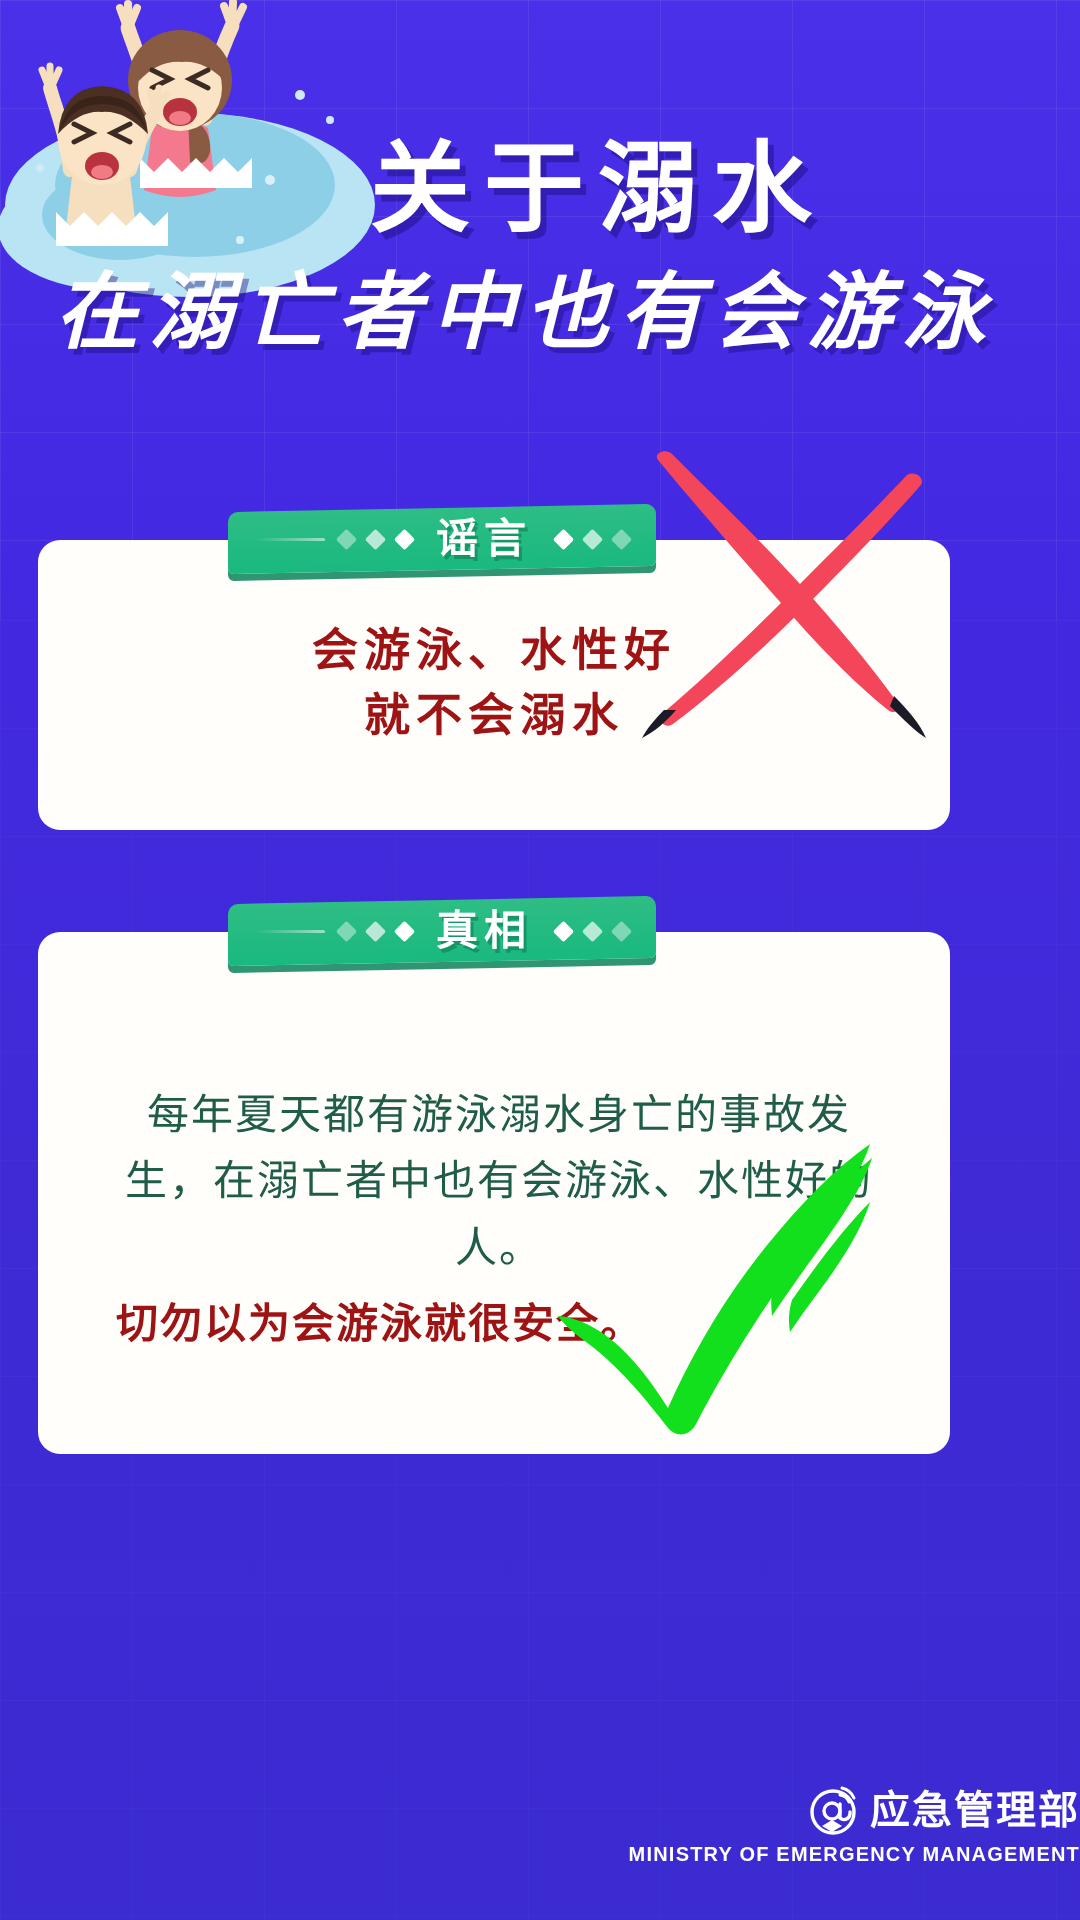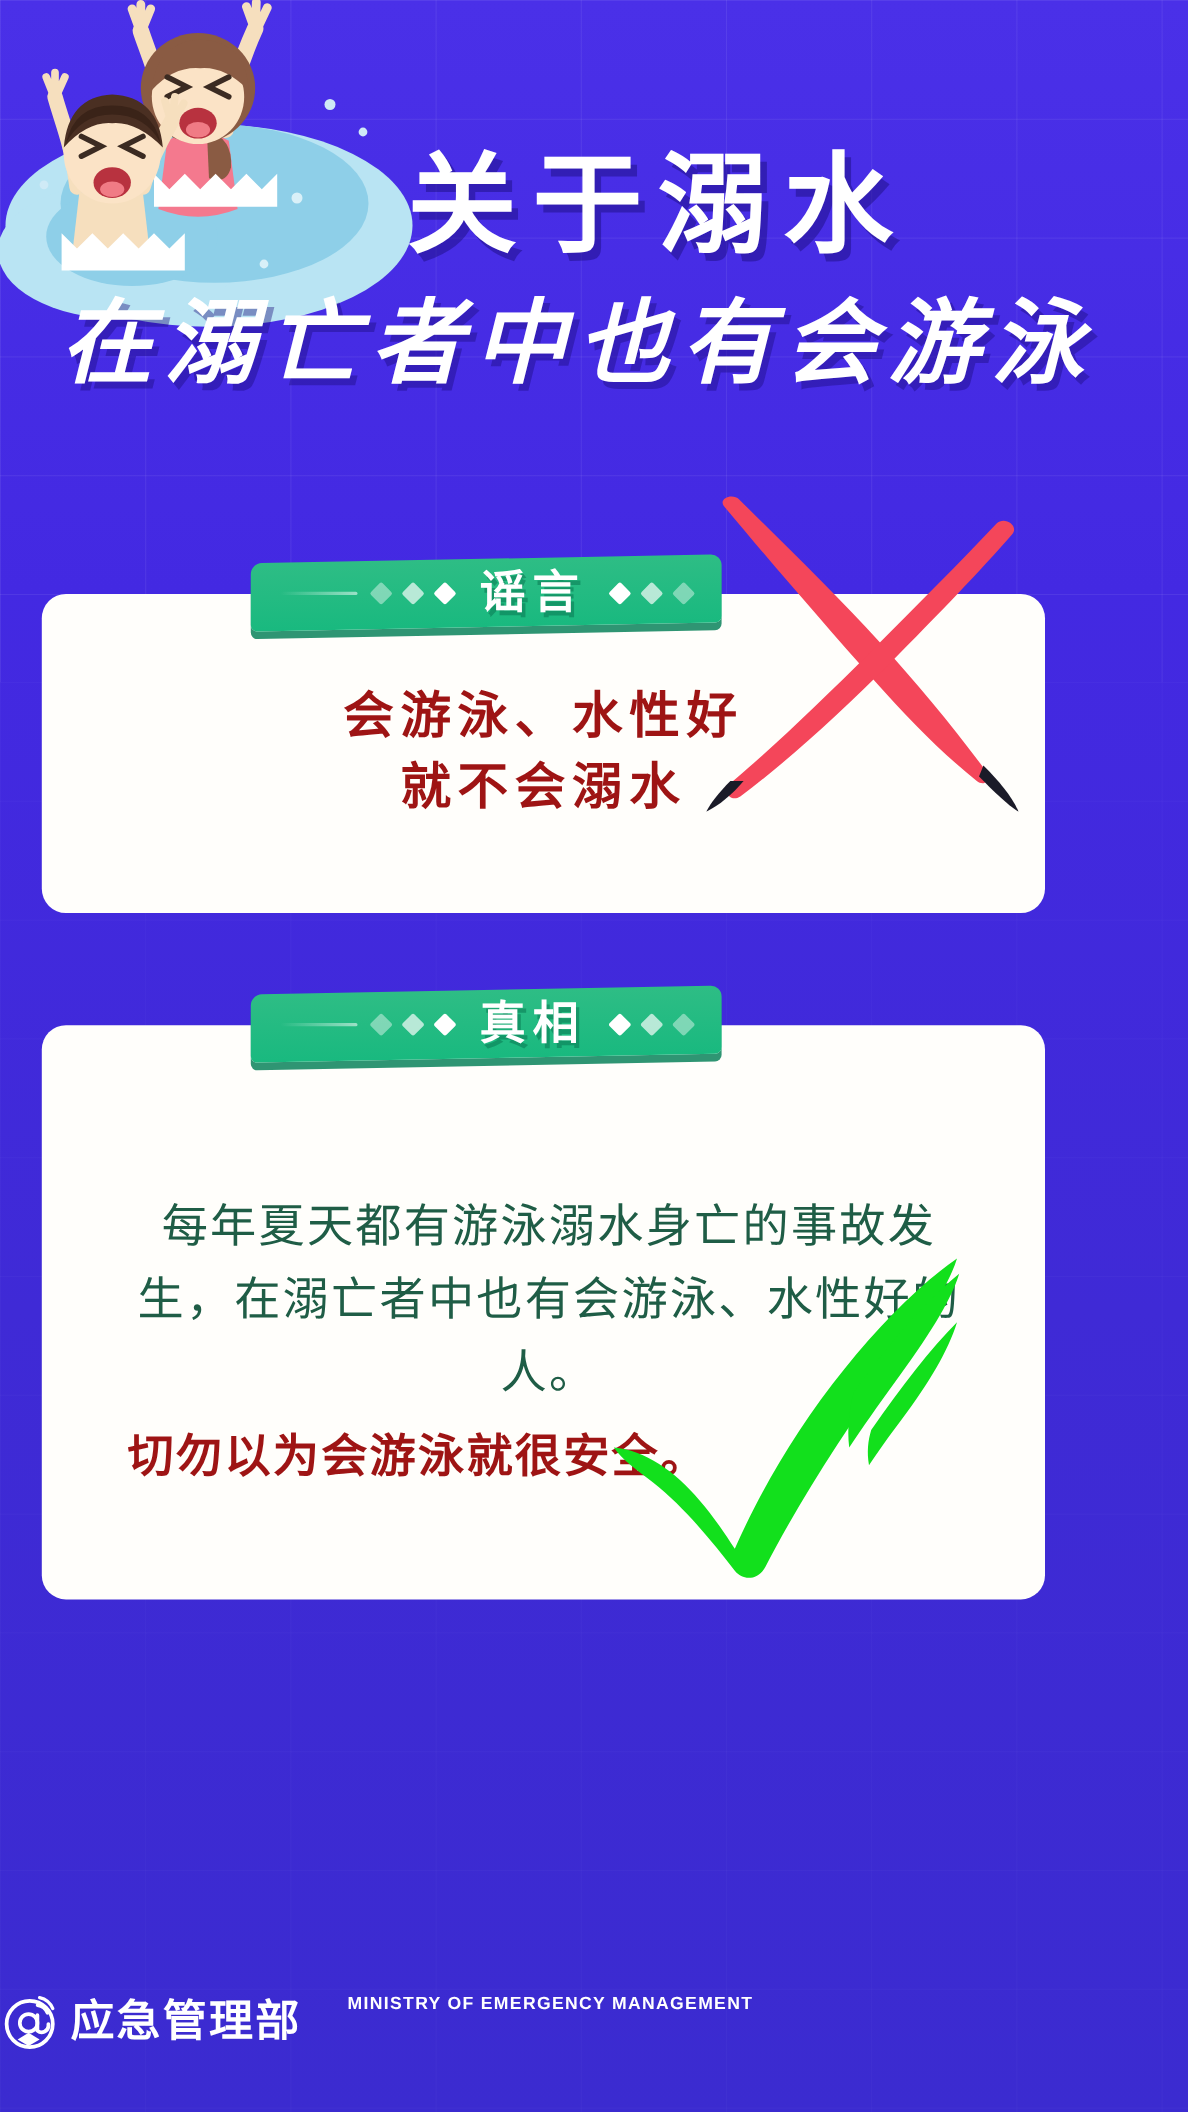--- a/index.html
+++ b/index.html
@@ -39,21 +39,21 @@
   .illustration{
     position:absolute; left:0px; top:0px; width:460px; height:330px;
   }
   .illustration svg{ display:block; width:100%; height:100%; }
 
   
   .title-main{
     position:absolute;
     left:370px; top:138px;
     width:680px;
-    font-family:Liberation Serif, serif;
+    font-family:Liberation Sans, sans-serif;
     font-size:100px;
     font-weight:bold;
     letter-spacing:14px;
     color:#ffffff;
     text-shadow:6px 7px 0 rgba(24,10,120,.45);
     white-space:nowrap;
     line-height:1;
   }
   .title-sub{
     position:absolute;
@@ -160,32 +160,32 @@
   .mark-check{
     position:absolute; left:540px; top:1140px;
     width:340px; height:300px; z-index:8; pointer-events:none;
   }
   .mark-x svg, .mark-check svg{ width:100%; height:100%; display:block; }
 
   
   .footer{
     position:absolute;
     left:0; right:0; bottom:54px;
-    display:flex; flex-direction:row; align-items:flex-start; gap:2px;
+    display:flex; flex-direction:column; align-items:flex-end; gap:2px;
   }
   .footer-row{ display:flex; align-items:center; gap:8px; }
   .footer-logo{ width:56px; height:56px; }
   .footer-name{
     font-family:"DejaVu Sans","Liberation Sans",sans-serif;
     font-size:40px; font-weight:bold; color:#ffffff; letter-spacing:2px;
     line-height:1;
   }
   .footer-en{
     font-family:"Liberation Sans",sans-serif;
-    font-size:16px; font-weight:bold; color:#ffffff;
+    font-size:20px; font-weight:bold; color:#ffffff;
     letter-spacing:1.2px; margin-top:3px; margin-left:40px;
   }
 </style>
 </head>
 <body>
 
 <div class="poster">
 
   <div class="grid-overlay"></div>
   <div class="grid-overlay lower"></div>

